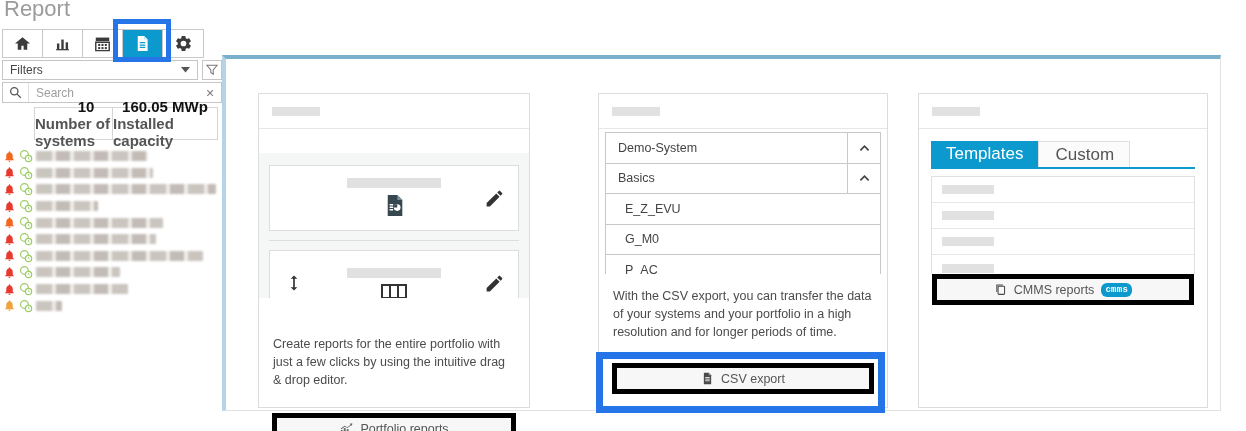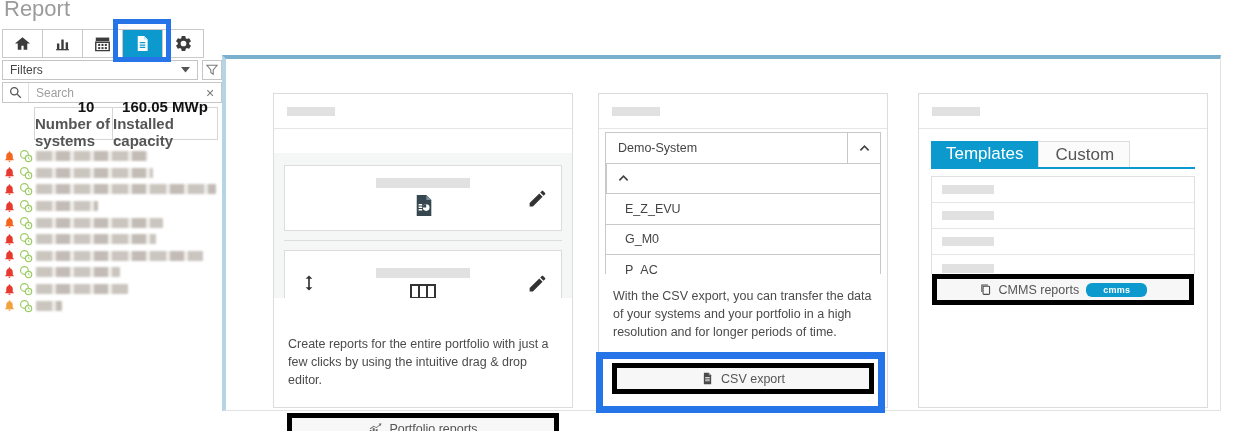--- a/index.html
+++ b/index.html
@@ -73,21 +73,21 @@
   .tab.active { background:#0c9ace; color:#fff; }
   .tab.inactive { background:#fbfbfb; color:#555; border:1px solid #ddd; border-bottom:none;padding-left:16px; }
   .tab-underline { height:2px; background:#0c9ace; }
   .tpl-list { border:1px solid #e0e0e0; margin-top:7px; }
   .tpl-row { height:26px; display:flex; align-items:center; padding-left:10px; border-bottom:1px solid #e6e6e6; background:#fff; cursor:pointer; }
   .tpl-row:last-child { border-bottom:none; }
 
   .desc { flex:1; padding:13px 14px 0 14px; font-size:12.5px; color:#4b4b4b; line-height:1.45; }
   .btn-row { padding:0 13px 13px 13px; flex:none; }
   .card-btn { width:100%; height:31px; border:5px solid #000000; background:#f7f7f7; display:flex; align-items:center; justify-content:center; gap:7px; font-size:12.5px; color:#555; cursor:pointer; font-family:"Liberation Sans", sans-serif; }
-  .badge { background:#0c9ace; color:#fff; font-size:9px; font-weight:bold; padding:2px 17px; border-radius:6px; letter-spacing:.3px; }
+  .badge { background:#0c9ace; color:#fff; font-size:9px; font-weight:bold; padding:2px 4px; border-radius:6px; letter-spacing:.3px;font-family:Liberation Mono, monospace; }
 </style>
 </head>
 <body>
 
 <div class="page-title">Report</div>
 
 <div class="toolbar">
     <div class="tb-btn">
       <svg width="19" height="19" viewBox="0 0 24 24">
         <path fill="#3b3b3b" d="M12 4 2.5 12H6v8h4.6v-5.2h2.8V20H18v-8h3.5z"></path>
@@ -312,21 +312,21 @@
           <circle cx="10.9" cy="10.9" r="3.6" fill="#fff"></circle>
           <path d="M10.9 9.1v1.9l1.3.8" stroke-width="1"></path>
         </svg>
       </span>
       <span class="redacted" style="width:26px"></span>
     </div>
   </div>
 
 <div class="main">
 
-  <div class="card" style="left:47px; width:300px;gap:24px;">
+  <div class="card" style="left:32px; width:272px;gap:24px;">
     <div class="card-header">
       <span class="skel" style="width:48px;height:9px;"></span>
     </div>
     <div class="preview preview-portfolio">
       <div class="panel">
         <span class="panel-side"></span>
         <span class="panel-center">
           <span class="skel" style="width:94px;height:10px;margin-bottom:5px;"></span>
           <svg width="25" height="25" viewBox="0 0 24 24">
             <path d="M5.5 2h9.2L19.5 6.8V22H5.5z" fill="#37474f"></path>
@@ -387,20 +387,21 @@
       <div class="csv-list">
           <div class="csv-row">
             <span class="csv-label">Demo-System</span>
             <span class="csv-chevron">
               <svg width="11" height="8" viewBox="0 0 12 8" fill="none" stroke="#444" stroke-width="1.8">
                 <path d="M1.5 6.5 6 2l4.5 4.5"></path>
               </svg>
             </span>
           </div>
           <div class="csv-row">
+            <span class="csv-label">Basics</span>
             <span class="csv-chevron">
               <svg width="11" height="8" viewBox="0 0 12 8" fill="none" stroke="#444" stroke-width="1.8">
                 <path d="M1.5 6.5 6 2l4.5 4.5"></path>
               </svg>
             </span>
           </div>
           <div class="csv-row">
             <span class="csv-label child">E_Z_EVU</span>
           </div>
           <div class="csv-row">

